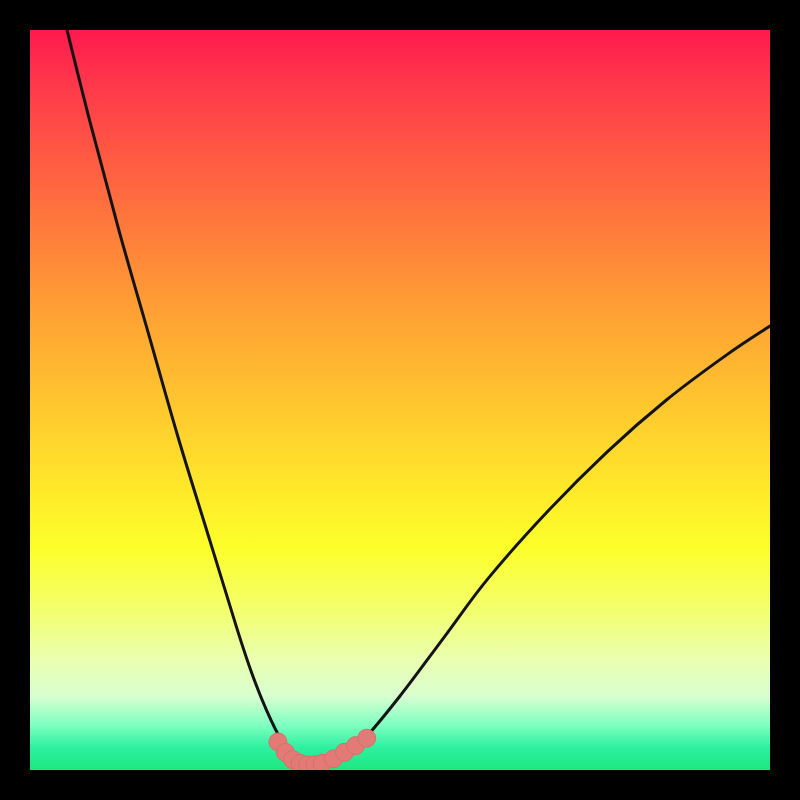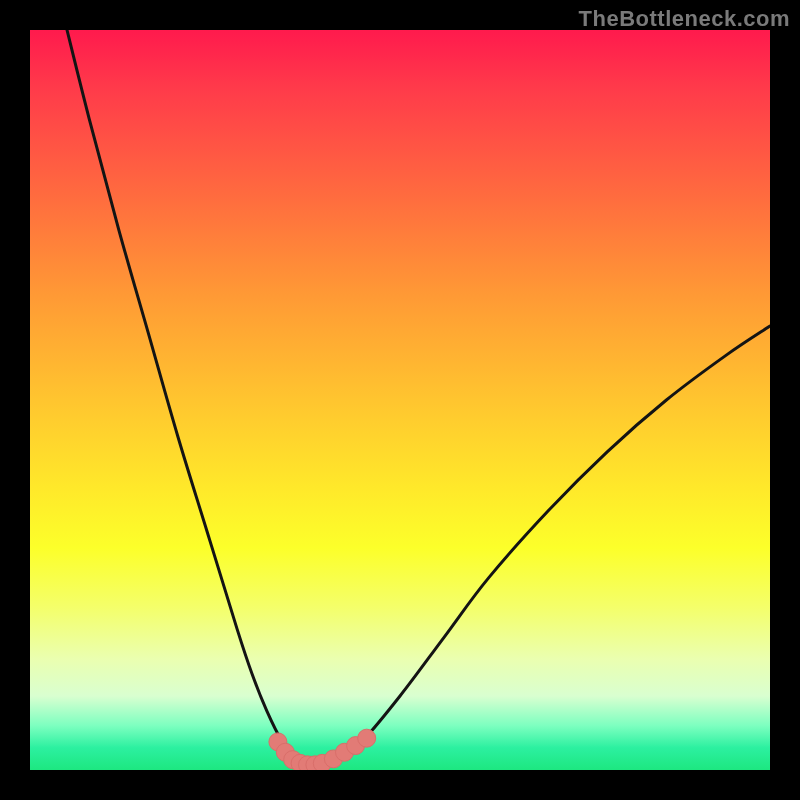--- a/index.html
+++ b/index.html
@@ -57,21 +57,20 @@
     left: 0;
     top: 0;
     width: 740px;
     height: 740px;
   }
 </style>
 </head>
 <body>
 
 <div class="frame">
-  <div class="watermark">TheBottleneck.com</div>
 
   <div class="plot">
     <svg class="curve" viewBox="0 0 740 740" preserveAspectRatio="none">
       <path id="curve-path" fill="none" stroke-width="3" stroke-linecap="round" stroke-linejoin="round" d="M 37.00 0.00 C 41.00 15.98, 49.88 52.84, 59.20 88.80 C 68.52 124.76, 78.14 161.17, 88.80 199.80 C 99.46 238.43, 107.74 266.10, 118.40 303.40 C 129.06 340.70, 137.34 371.04, 148.00 407.00 C 158.66 442.96, 166.94 468.57, 177.60 503.20 C 188.26 537.83, 199.21 574.09, 207.20 599.40 C 215.19 624.71, 216.67 629.15, 222.00 643.80 C 227.33 658.45, 231.47 668.81, 236.80 680.80 C 242.13 692.79, 246.27 701.74, 251.60 710.40 C 256.93 719.06, 261.07 724.24, 266.40 728.90 C 271.73 733.56, 275.87 734.97, 281.20 736.30 C 286.53 737.63, 290.67 737.63, 296.00 736.30 C 301.33 734.97, 304.14 733.56, 310.80 728.90 C 317.46 724.24, 322.34 721.72, 333.00 710.40 C 343.66 699.08, 355.35 684.65, 370.00 666.00 C 384.65 647.35, 398.42 628.11, 414.40 606.80 C 430.38 585.49, 440.15 570.24, 458.80 547.60 C 477.45 524.96, 496.69 503.64, 518.00 481.00 C 539.31 458.36, 555.89 441.78, 577.20 421.80 C 598.51 401.82, 615.09 387.32, 636.40 370.00 C 657.71 352.68, 676.95 338.92, 695.60 325.60 C 714.25 312.28, 732.01 301.33, 740.00 296.00" stroke="#141414"></path>
       <g id="markers">
           <circle cx="247.90" cy="711.88" r="9" fill="#e27b76" stroke="#d96e6a" stroke-width="1"></circle>
           <circle cx="255.30" cy="722.24" r="9" fill="#e27b76" stroke="#d96e6a" stroke-width="1"></circle>
           <circle cx="262.70" cy="729.64" r="9" fill="#e27b76" stroke="#d96e6a" stroke-width="1"></circle>
           <circle cx="270.10" cy="733.34" r="9" fill="#e27b76" stroke="#d96e6a" stroke-width="1"></circle>
           <circle cx="277.50" cy="734.82" r="9" fill="#e27b76" stroke="#d96e6a" stroke-width="1"></circle>

